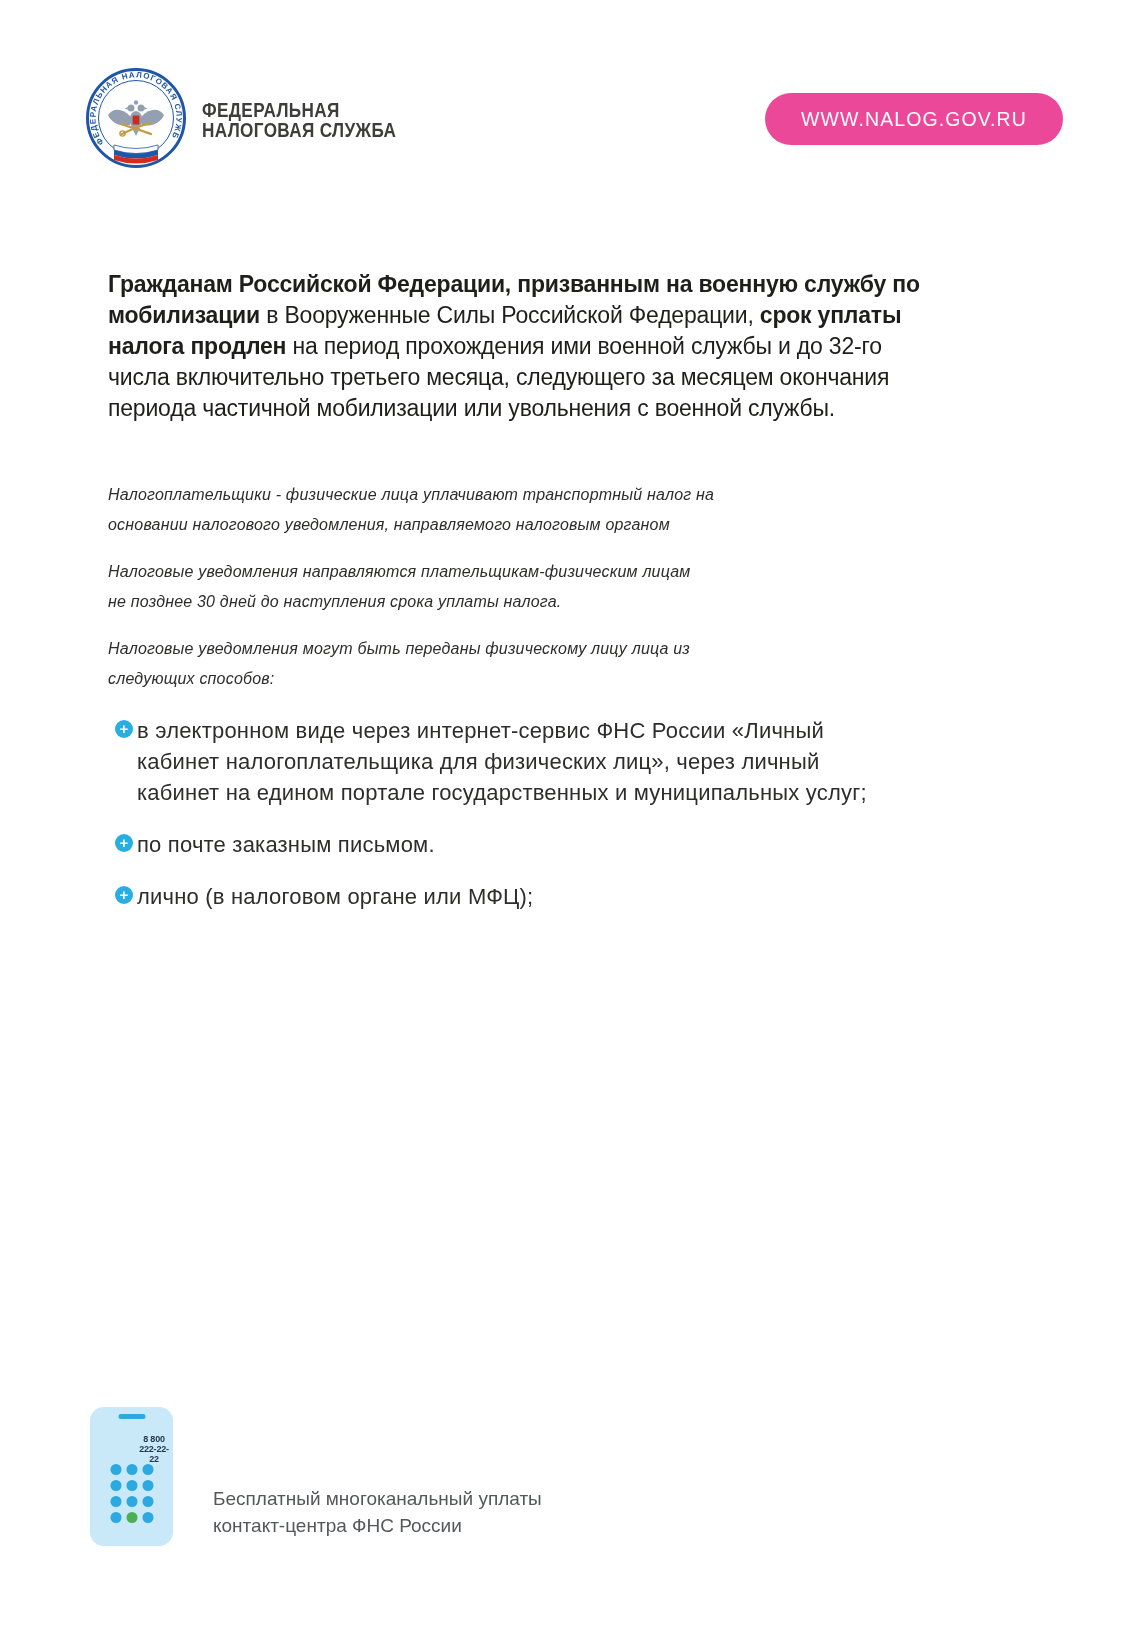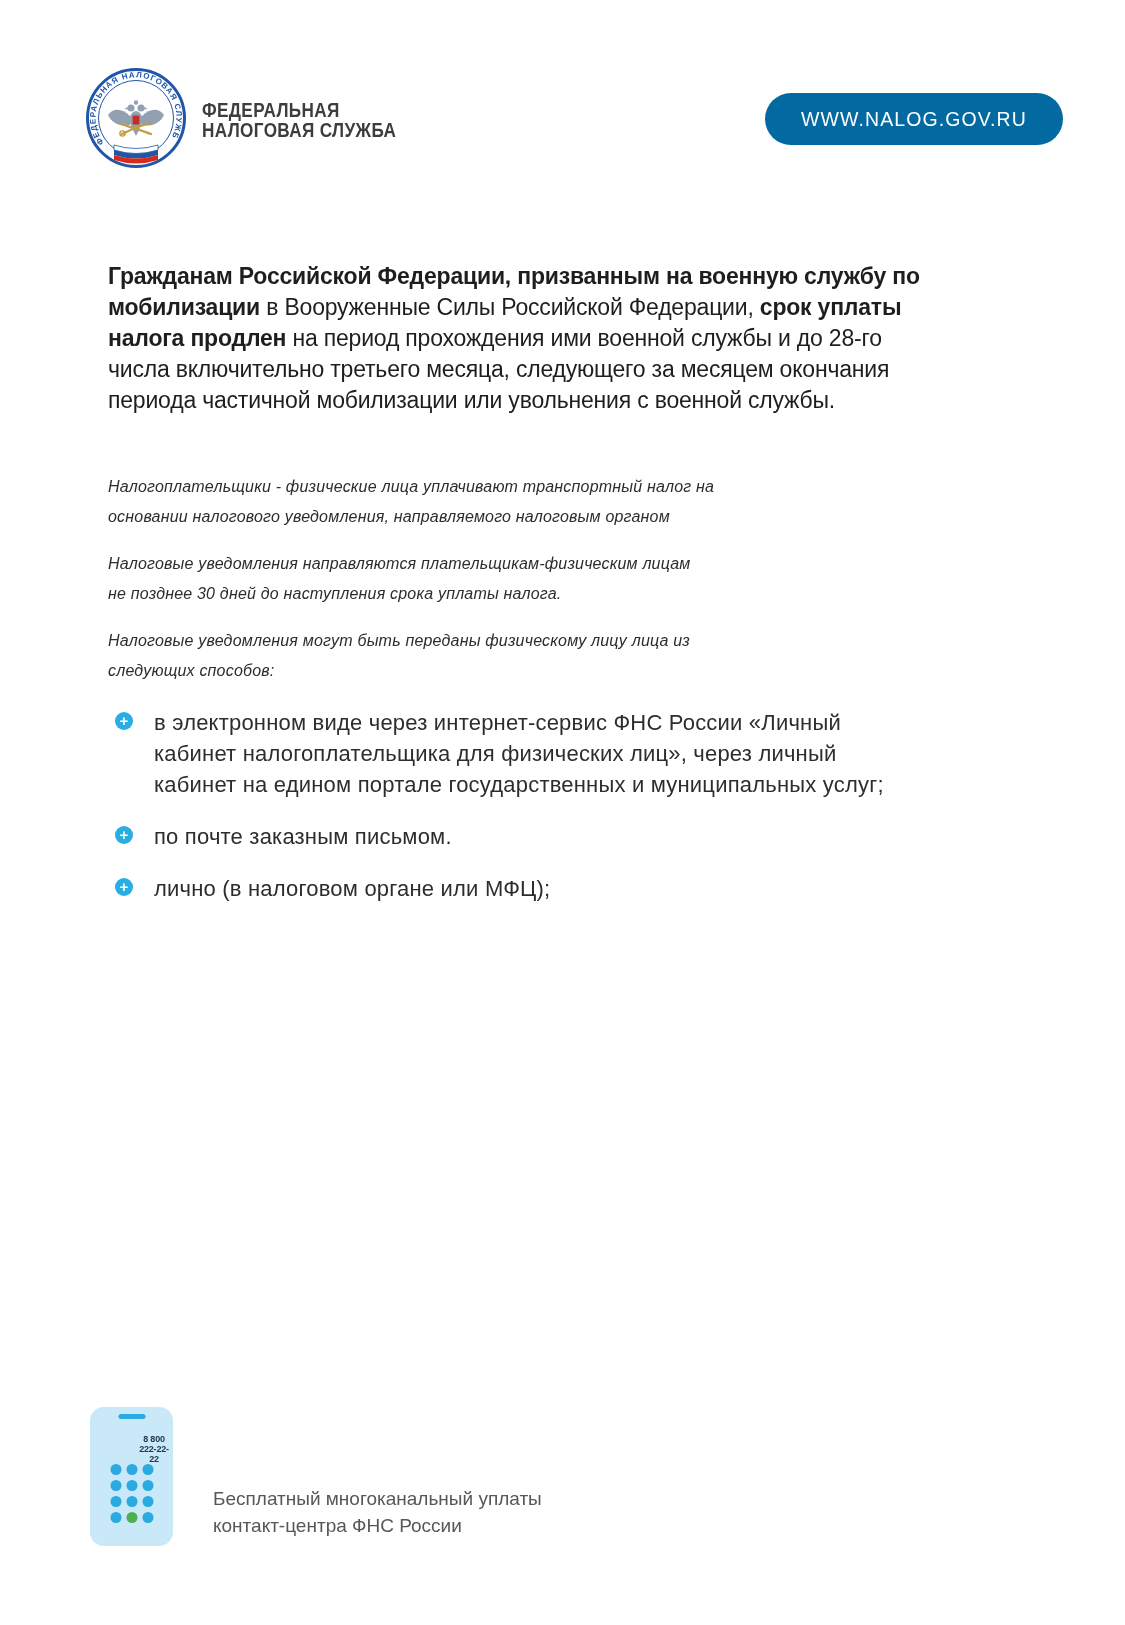--- a/index.html
+++ b/index.html
@@ -28,39 +28,39 @@
     letter-spacing: 0.4px;
     transform: scaleX(0.88);
     transform-origin: left top;
     white-space: nowrap;
   }
   .site-pill {
     position: absolute;
     left: 765px; top: 93px;
     width: 298px; height: 52px;
     border-radius: 26px;
-    background: #0369a1;
+    background: #ec4899;
     color: #ffffff;
     display: flex;
     align-items: center;
     justify-content: center;
     font-size: 19.5px;
     letter-spacing: 1.1px;
     cursor: pointer;
   }
 
   
   .content {
     position: absolute;
     left: 108px; top: 253px;
     width: 907px;
     color: #2D2D2C;
   }
   .lead {
-    margin: 8px 0 56px 0;
+    margin: 16px 0 56px 0;
     font-size: 23px;
     line-height: 31px;
     letter-spacing: -0.2px;
     color: #1E1E1C;
     white-space: pre-line;
   }
   .lead strong { font-weight: bold; }
   .para {
     margin: 4px 0 17px 0;
     font-size: 16px;
@@ -69,21 +69,21 @@
     white-space: pre-line;
     font-style: italic;
   }
   .bullets {
     list-style: none;
     margin: 21px 0 0 0;
     padding: 0;
   }
   .bullet {
     display: flex;
-    gap: 21px;
+    gap: 4px;
     padding-left: 7px;
     margin-bottom: 21px;
     font-size: 22px;
     line-height: 31px;
     letter-spacing: 0.2px;
   }
   .bullet-text { white-space: pre-line; }
   .plus-icon {
     flex: 0 0 auto;
     width: 18px; height: 18px;
@@ -196,21 +196,21 @@
     <div>НАЛОГОВАЯ СЛУЖБА</div>
   </div>
 
   <div class="site-pill">
     <span>WWW.NALOG.GOV.RU</span>
   </div>
 
   <main class="content">
     <p class="lead"><strong>Гражданам Российской Федерации, призванным на военную службу по
 мобилизации</strong><span> в Вооруженные Силы Российской Федерации, </span><strong>срок уплаты
-налога продлен</strong><span> на период прохождения ими военной службы и до 28-го
+налога продлен</strong><span> на период прохождения ими военной службы и до 32-го
 числа включительно третьего месяца, следующего за месяцем окончания
 периода частичной мобилизации или увольнения с военной службы.</span></p>
 
     <p class="para">Налогоплательщики - физические лица уплачивают транспортный налог на
 основании налогового уведомления, направляемого налоговым органом</p>
     <p class="para">Налоговые уведомления направляются плательщикам-физическим лицам
 не позднее 30 дней до наступления срока уплаты налога.</p>
     <p class="para">Налоговые уведомления могут быть переданы физическому лицу лица из
 следующих способов:</p>
 

